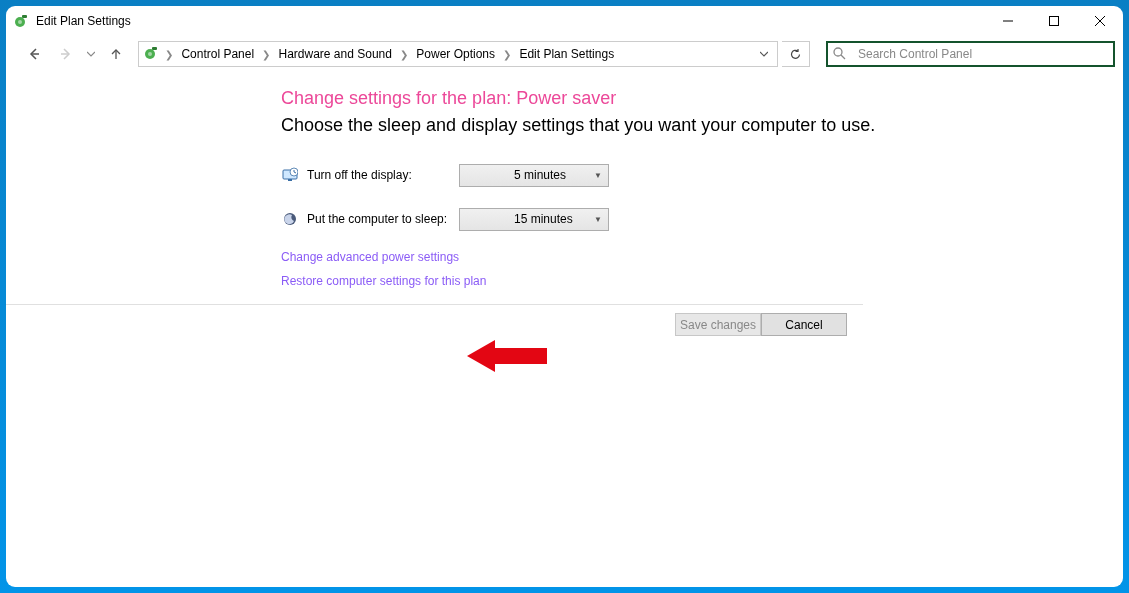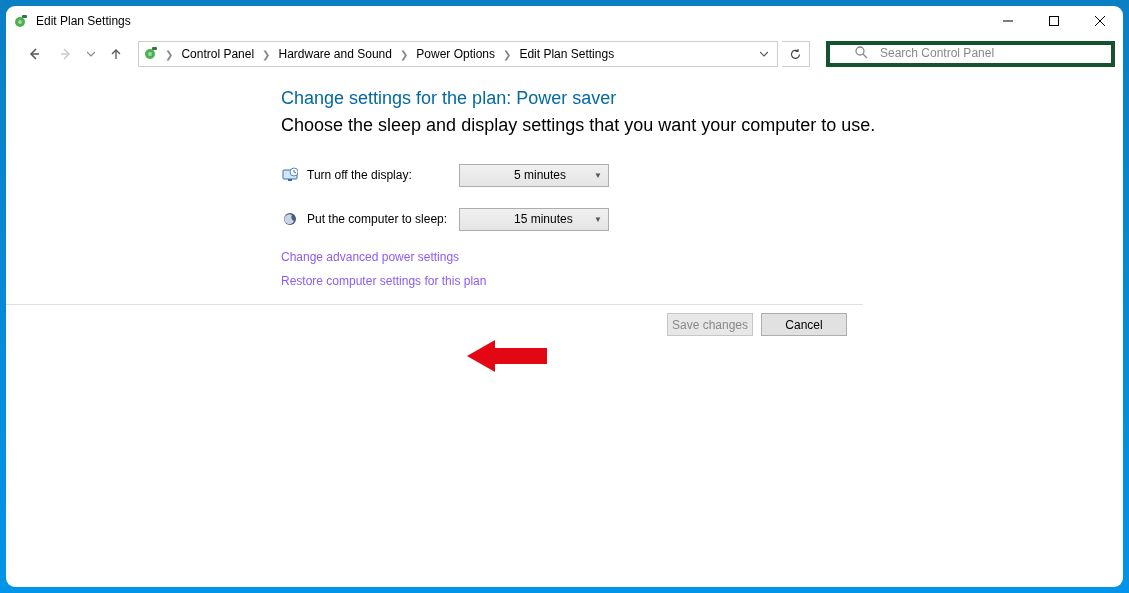--- a/index.html
+++ b/index.html
@@ -74,40 +74,40 @@
   .addr-spacer { flex:1; }
   .addr-dd { width:18px; text-align:center; color:#555; }
   .refresh-btn {
     width:28px;height:26px;border:1px solid #ccc;border-left:none;
     display:flex;align-items:center;justify-content:center;color:#444;background:#fff;
   }
   .searchbox {
     flex:1;
     margin-left:12px;
     height:26px;
-    border:4px solid #14532d;
+    border:2px solid #14532d;
     display:flex;
-    align-items:flex-start;
-    padding:0 24px;
+    align-items:center;
+    padding:0 4px;
     background:#fff;
     color:#777;
   }
   .searchbox .search-icon { margin-right:10px; color:#777; }
   .search-input {
     border:none;outline:none;flex:1;font-family:inherit;font-size:12px;color:#333;background:transparent;
   }
   .search-input::placeholder{color:#888;}
 
   
   .content-wrap { flex:1; padding: 16px 0 0 0; overflow:hidden; }
   .content {
     margin-left: 275px;
     width: 620px;
   }
-  .heading { font-size: 18px; color:#0369a1; margin-bottom:6px; font-weight:400;}
+  .heading { font-size: 18px; color:#ec4899; margin-bottom:6px; font-weight:400;}
   .subhead { font-size:18px; color:#000; margin-bottom:26px; }
 
   .setting-row {
     display:flex; align-items:center; height:26px; margin-bottom:18px;
   }
   .setting-row .row-icon { width:18px; height:18px; margin-right:8px; display:flex;align-items:center;justify-content:center;}
   .setting-row .row-label { width:152px; }
   .dd {
     width:150px; height:23px; border:1px solid #adadad;
     background: linear-gradient(#f0f0f0,#e5e5e5);
@@ -118,21 +118,21 @@
 
   .linklist { margin-top:18px; }
   .linklist a {
     display:block; color:#8b5cf6; text-decoration:none; margin-bottom:10px; width:fit-content;
   }
 
   
   .footer {
     border-top:1px solid #e0e0e0;
     padding:8px 16px;
-    display:flex; justify-content:flex-end; gap:8px;
+    display:flex; justify-content:flex-end; 
     position:relative;
     margin-top:16px;
   }
   .btn {
     min-width:86px; height:23px; border:1px solid #adadad;
     background:#e1e1e1; font-family:inherit; font-size:12px;
     display:flex;align-items:center;justify-content:center;
   }
   .btn.disabled { color:#888; background:#e7e7e7; border-color:#c7c7c7;}
 

